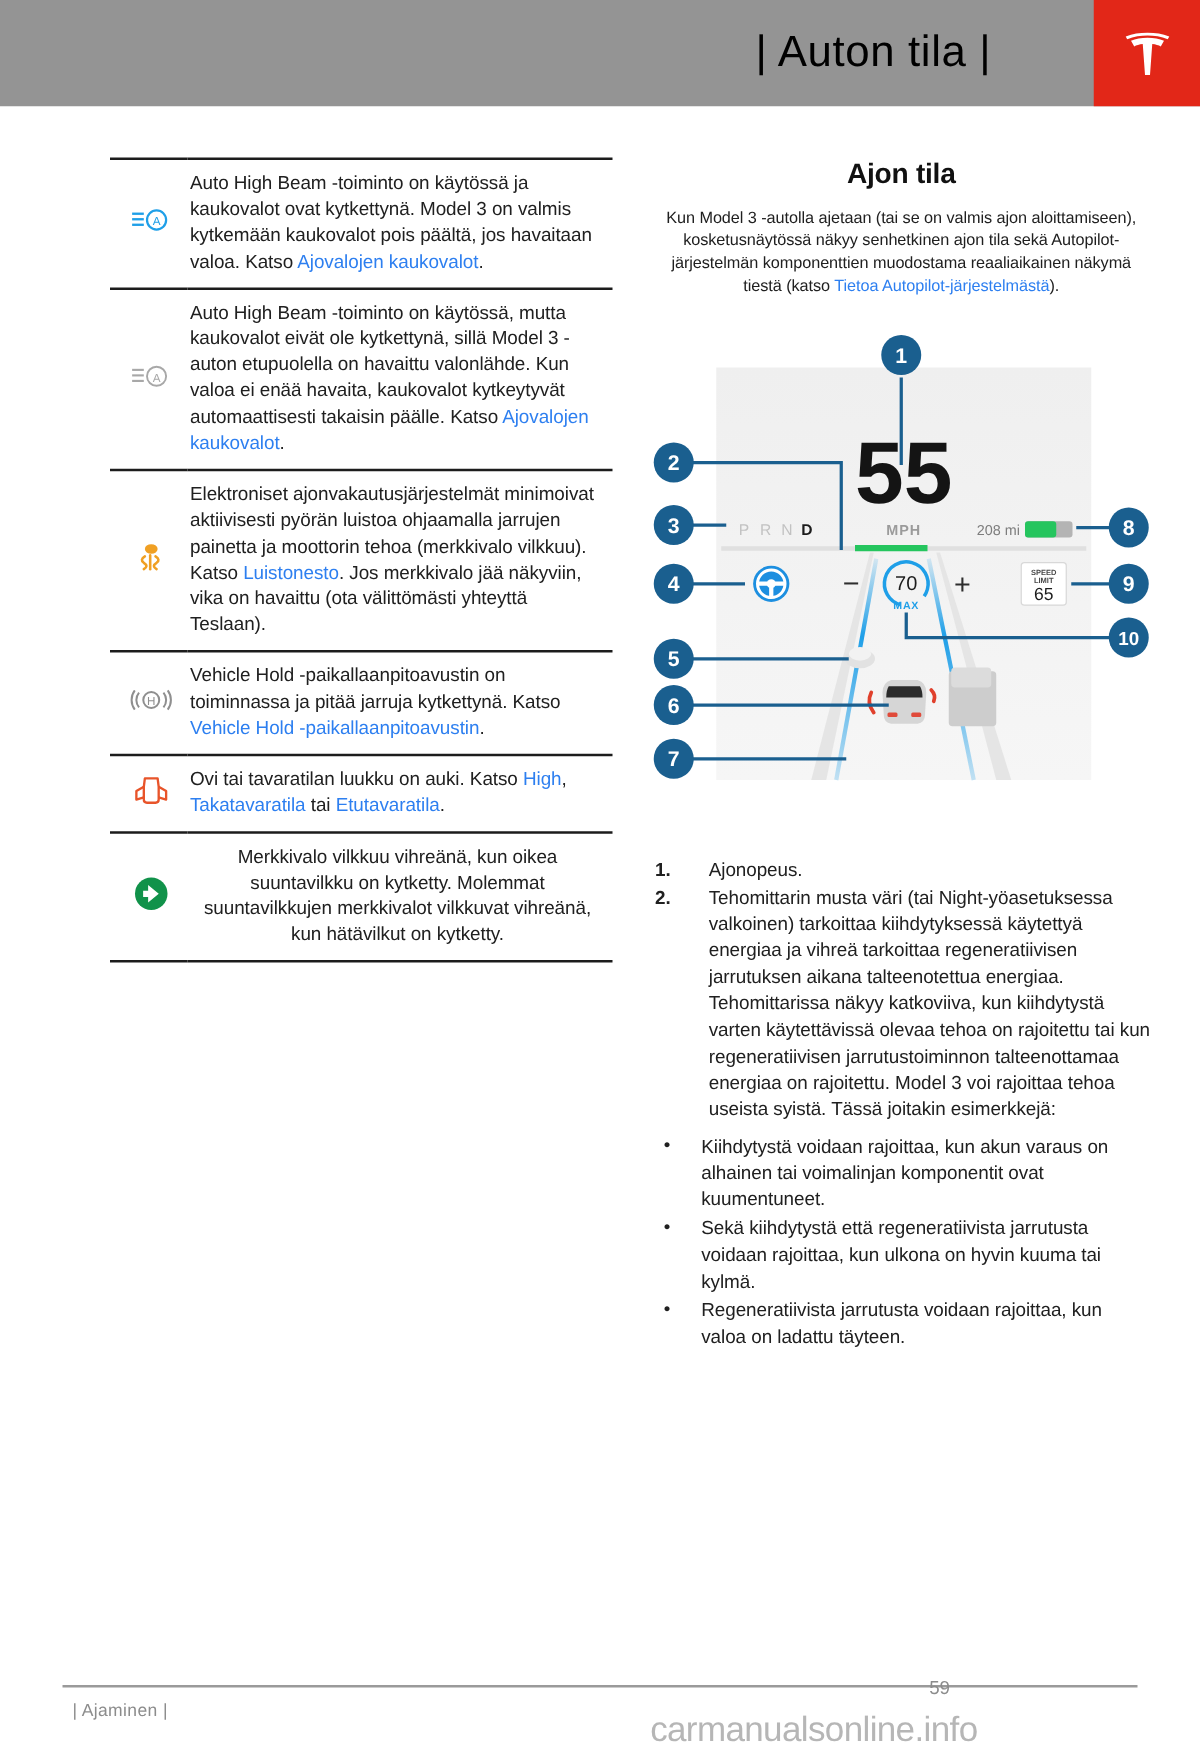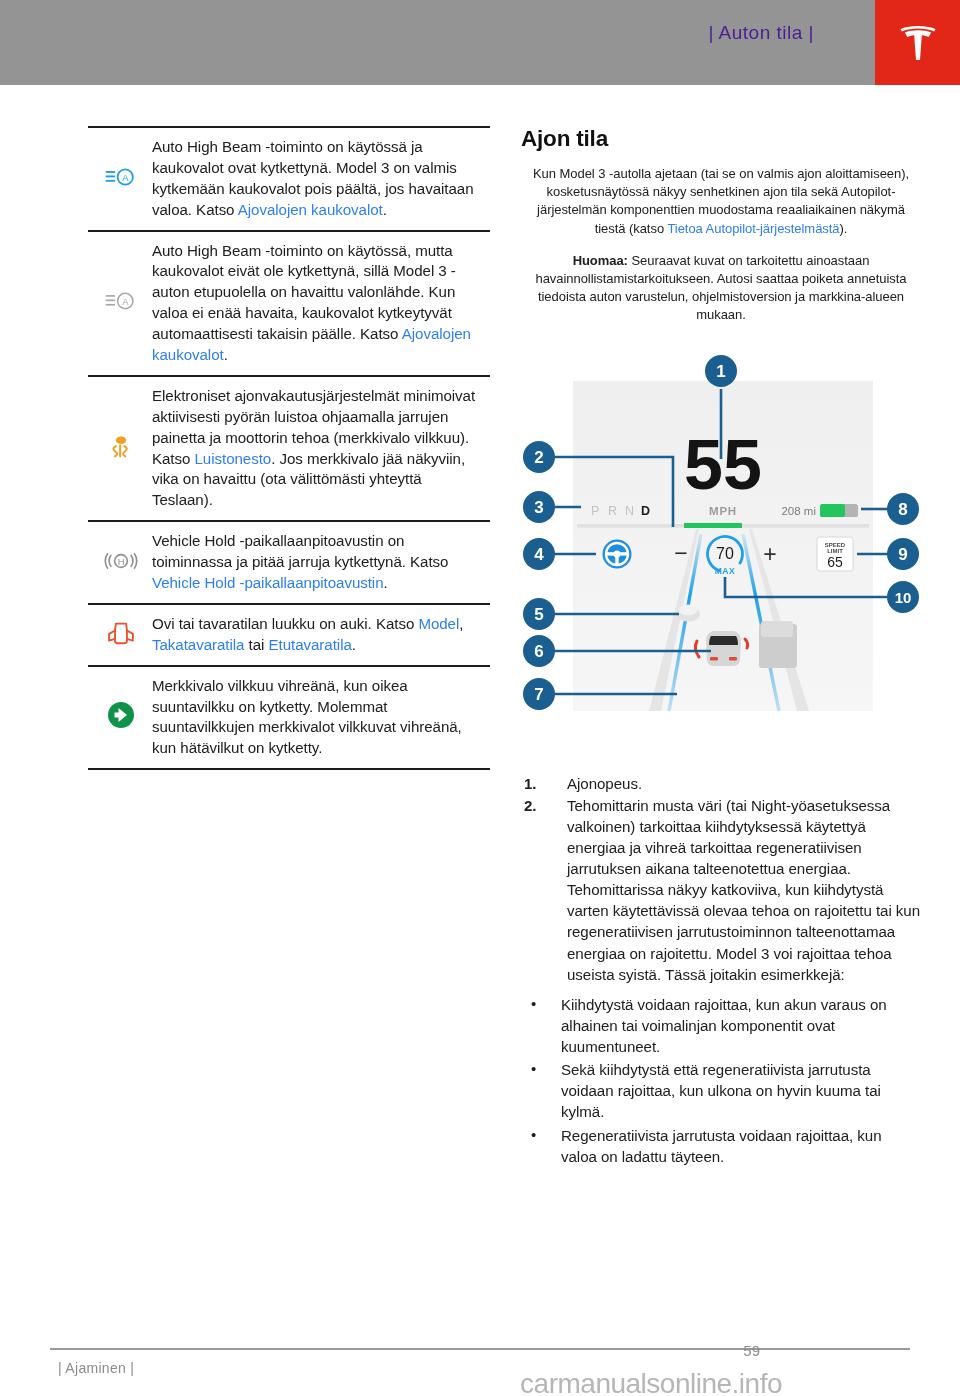--- a/index.html
+++ b/index.html
@@ -12,60 +12,60 @@
     position:relative;
     overflow:hidden;
   }
 
   
   .header {
     position:absolute; top:0; left:0; width:960px; height:85px;
     background:#949494;
   }
   .header-title {
-    position:absolute; right:146px; top:22px;
-    color:#4c1d95; font-size:19px; font-weight:400;
+    position:absolute; right:167px; top:22px;
+    color:#000000; font-size:35px; font-weight:400;
     letter-spacing:0.5px; white-space:nowrap;
   }
   .tesla-badge {
     position:absolute; right:0; top:0; width:85px; height:85px;
     background:#e22718;
     display:flex; align-items:center; justify-content:center;
   }
   .tesla-badge svg { display:block; }
 
   
   .col-left {
     position:absolute; left:88px; top:126px; width:402px;
   }
   .col-right {
     position:absolute; left:521px; top:126px; width:400px;
   }
 
   
   .status-table { width:100%; border-collapse:collapse; }
   .status-table tr { border-top:2.2px solid #1c1c1c; }
-  .status-table tr:last-child { border-bottom:2.2px solid #1c1c1c; }
+  .status-table tr:last-child { border-bottom:2.2px solid #1c1c1c;text-align:center; }
   .status-table td { vertical-align:middle; padding:9px 0 9px 0; }
   .cell-icon {
     width:62px; text-align:center; padding-left:4px !important;
   }
   .cell-text {
     font-size:15.1px; line-height:1.385; color:#202020;
     padding-right:6px !important; padding-left:2px !important;
     letter-spacing:-0.05px;
   }
   a.xref { color:#2d7ff0; text-decoration:none; }
 
   .icn { display:inline-block; line-height:0; }
 
   
   h2.sec-title {
     font-size:22.5px; font-weight:700; margin:0 0 13px 0;
-    color:#111; letter-spacing:-0.2px;
+    color:#111; letter-spacing:-0.2px;text-align:center;
   }
   p.body {
     font-size:13px; line-height:1.4; margin:0 0 14px 0;
     color:#202020; letter-spacing:-0.05px;text-align:center;
   }
   .note-lbl { font-weight:700; }
 
   
   ol.numlist { list-style:none; margin:0; padding:0; }
   ol.numlist > li {
@@ -179,44 +179,41 @@
           <td class="cell-text"><span>Vehicle Hold -paikallaanpitoavustin on toiminnassa ja pitää jarruja kytkettynä. Katso </span><a class="xref" href="#">Vehicle Hold -paikallaanpitoavustin</a><span>.</span></td>
         </tr>
         <tr>
           <td class="cell-icon"><span class="icn"><svg width="34" height="26" viewBox="0 0 40 30">
                 <g fill="none" stroke="#e8542a" stroke-width="2.2" stroke-linejoin="round">
                   <path d="M14 4 L26 4 L27 12 L27 24 Q27 27 24 27 L16 27 Q13 27 13 24 L13 12 Z"></path>
                   <path d="M13 12 L6 16 L6 24 L13 22"></path>
                   <path d="M27 12 L34 16 L34 24 L27 22"></path>
                 </g>
               </svg></span></td>
-          <td class="cell-text"><span>Ovi tai tavaratilan luukku on auki. Katso </span><a class="xref" href="#">Model</a><span>, </span><a class="xref" href="#">Takatavaratila</a><span> tai </span><a class="xref" href="#">Etutavaratila</a><span>.</span></td>
+          <td class="cell-text"><span>Ovi tai tavaratilan luukku on auki. Katso </span><a class="xref" href="#">High</a><span>, </span><a class="xref" href="#">Takatavaratila</a><span> tai </span><a class="xref" href="#">Etutavaratila</a><span>.</span></td>
         </tr>
         <tr>
           <td class="cell-icon"><span class="icn"><svg width="30" height="30" viewBox="0 0 30 30">
                 <circle cx="15" cy="15" r="13" fill="#11924a"></circle>
                 <path d="M12.5 8 L21 15 L12.5 22 L12.5 17.5 L8.5 17.5 L8.5 12.5 L12.5 12.5 Z" fill="#ffffff"></path>
               </svg></span></td>
           <td class="cell-text"><span>Merkkivalo vilkkuu vihreänä, kun oikea suuntavilkku on kytketty. Molemmat suuntavilkkujen merkkivalot vilkkuvat vihreänä, kun hätävilkut on kytketty.</span></td>
         </tr>
       </tbody>
   </table>
 </div>
 
 <div class="col-right">
 
   <h2 class="sec-title">Ajon tila</h2>
 
   <p class="body">
     <span>Kun Model 3 -autolla ajetaan (tai se on valmis ajon aloittamiseen), kosketusnäytössä näkyy senhetkinen ajon tila sekä Autopilot-järjestelmän komponenttien muodostama reaaliaikainen näkymä tiestä (katso </span><a class="xref" href="#">Tietoa Autopilot-järjestelmästä</a><span>).</span>
   </p>
 
-  <p class="body">
-    <span class="note-lbl">Huomaa:</span><span> Seuraavat kuvat on tarkoitettu ainoastaan havainnollistamistarkoitukseen. Autosi saattaa poiketa annetuista tiedoista auton varustelun, ohjelmistoversion ja markkina-alueen mukaan.</span>
-  </p>
 
   <div class="diagram">
     <svg width="400" height="420" viewBox="0 0 400 420">
       <defs>
         <linearGradient id="roadg" x1="0" y1="0" x2="0" y2="1">
           <stop offset="0%" stop-color="#efefef"></stop>
           <stop offset="100%" stop-color="#f6f6f6"></stop>
         </linearGradient>
         <linearGradient id="lanefade" x1="0" y1="0" x2="0" y2="1">
           <stop offset="0%" stop-color="#1f9fe8" stop-opacity="0.15"></stop>

